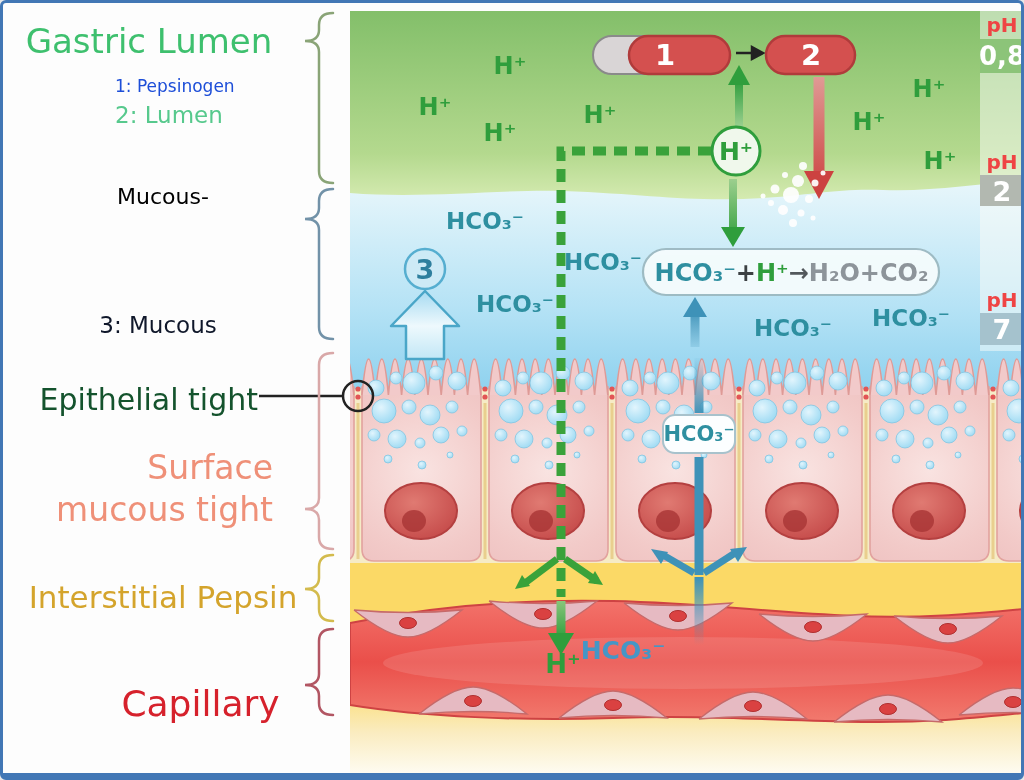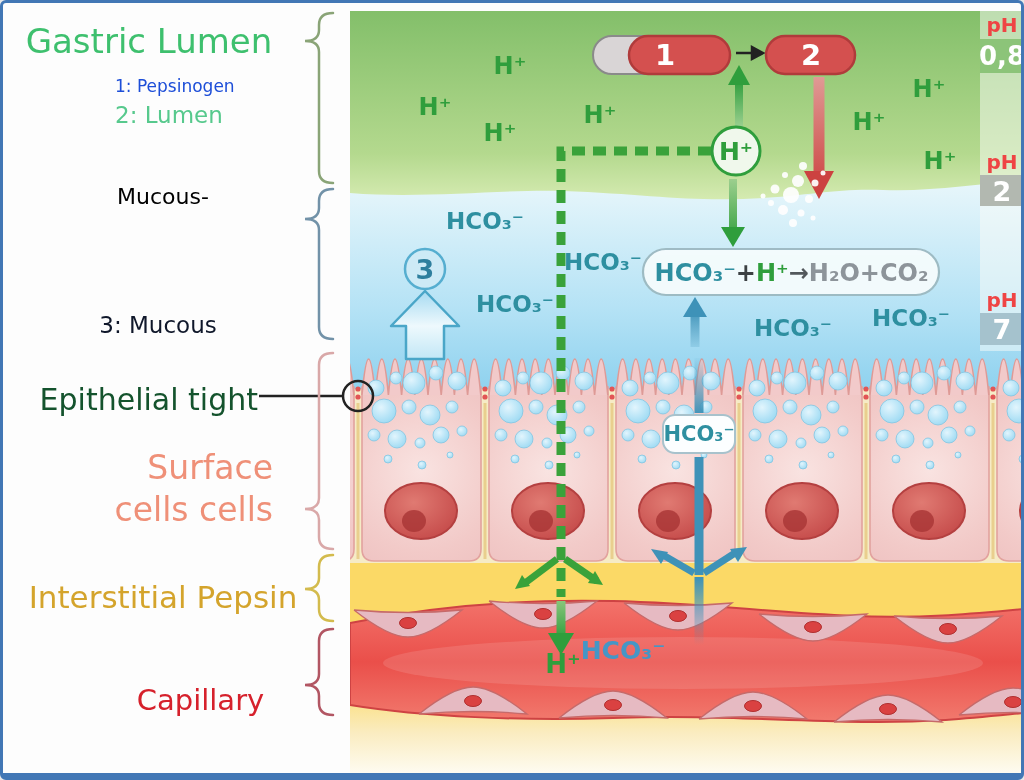--- a/index.html
+++ b/index.html
@@ -308,26 +308,26 @@
   </div>
 
   <div class="lbl" style="left:60px;top:310px;width:190px;text-align:center;font-size:23px;color:#0f172a;">3: Mucous</div>
 
   <div class="lbl" style="left:20px;top:380px;width:235px;text-align:right;font-size:30px;color:#14532d;line-height:34px;">
     <div>Epithelial tight</div>
   </div>
 
   <div class="lbl" style="left:10px;top:444px;width:260px;text-align:right;font-size:33px;color:#ef9078;line-height:42px;">
     <div>Surface</div>
-    <div>cells cells</div>
+    <div>mucous tight</div>
   </div>
 
   <div class="lbl" style="left:5px;top:577px;width:310px;text-align:center;font-size:31px;color:#d4a42c;">Interstitial Pepsin</div>
 
-  <div class="lbl" style="left:110px;top:681px;width:175px;text-align:center;font-size:29px;color:#d6212c;">Capillary</div>
+  <div class="lbl" style="left:110px;top:681px;width:175px;text-align:center;font-size:36px;color:#d6212c;">Capillary</div>
 
   <span class="ion" style="left:507px;top:63px;font-size:24px;color:#2f9e3c;">H⁺</span>
   <span class="ion" style="left:432px;top:104px;font-size:24px;color:#2f9e3c;">H⁺</span>
   <span class="ion" style="left:497px;top:130px;font-size:24px;color:#2f9e3c;">H⁺</span>
   <span class="ion" style="left:597px;top:112px;font-size:24px;color:#2f9e3c;">H⁺</span>
   <span class="ion" style="left:866px;top:119px;font-size:24px;color:#2f9e3c;">H⁺</span>
   <span class="ion" style="left:926px;top:86px;font-size:24px;color:#2f9e3c;">H⁺</span>
   <span class="ion" style="left:937px;top:158px;font-size:24px;color:#2f9e3c;">H⁺</span>
 
   <span class="num" style="left:662px;top:52px;">1</span>

